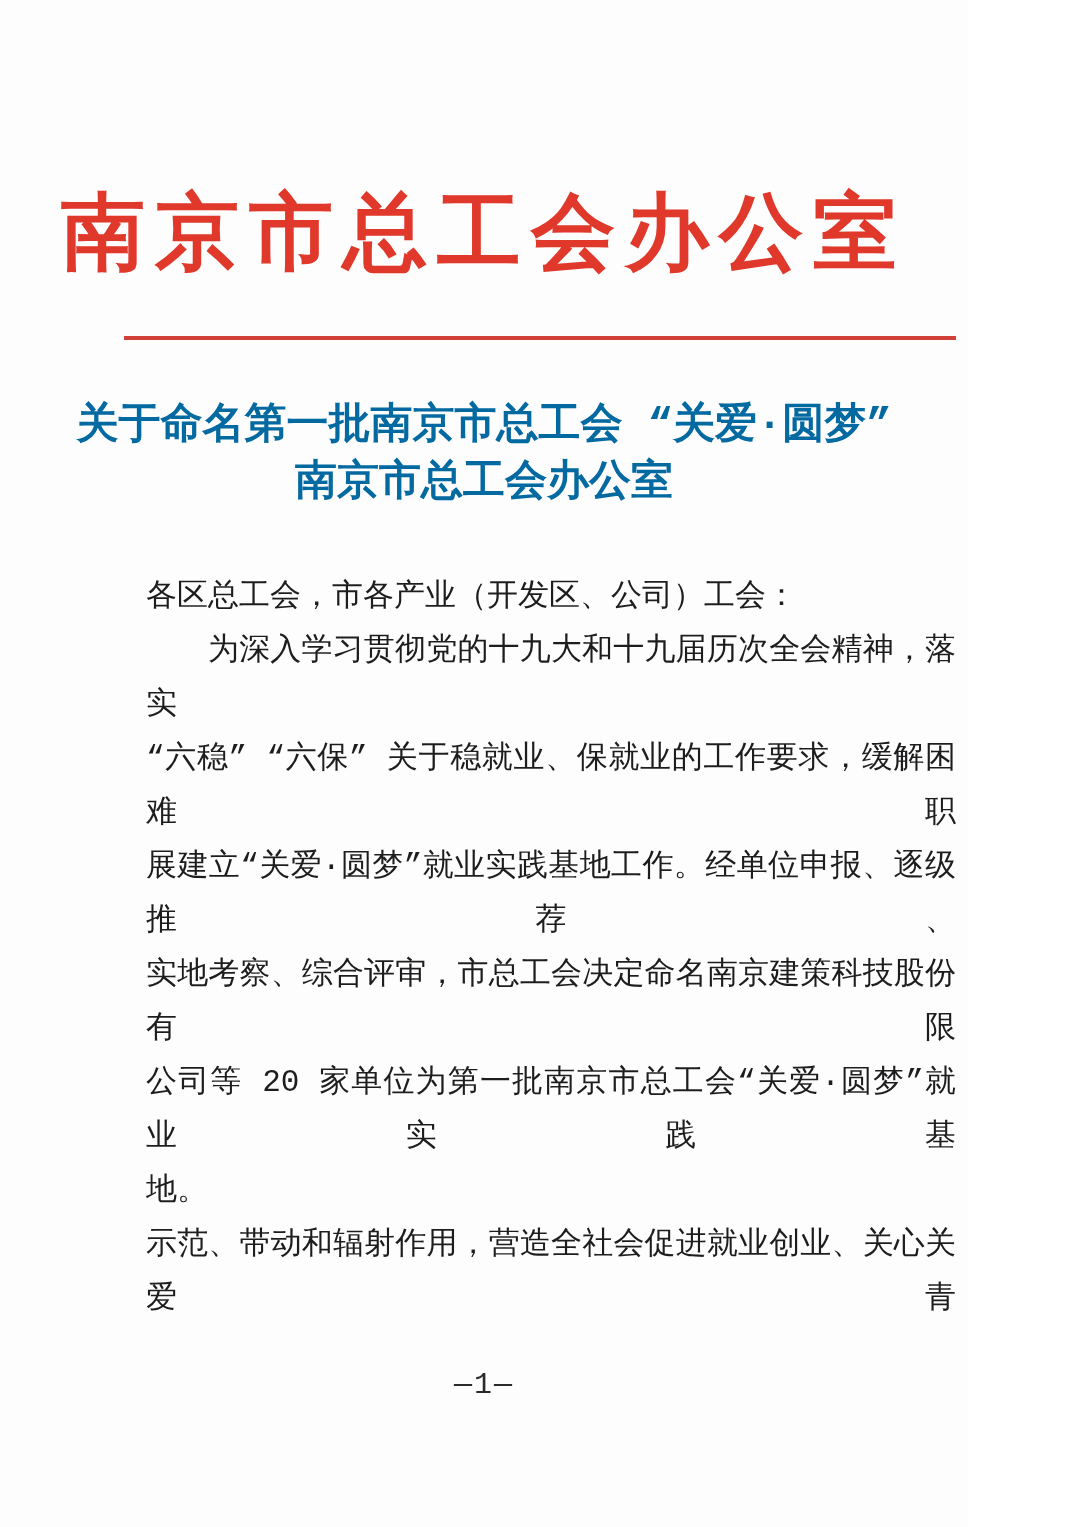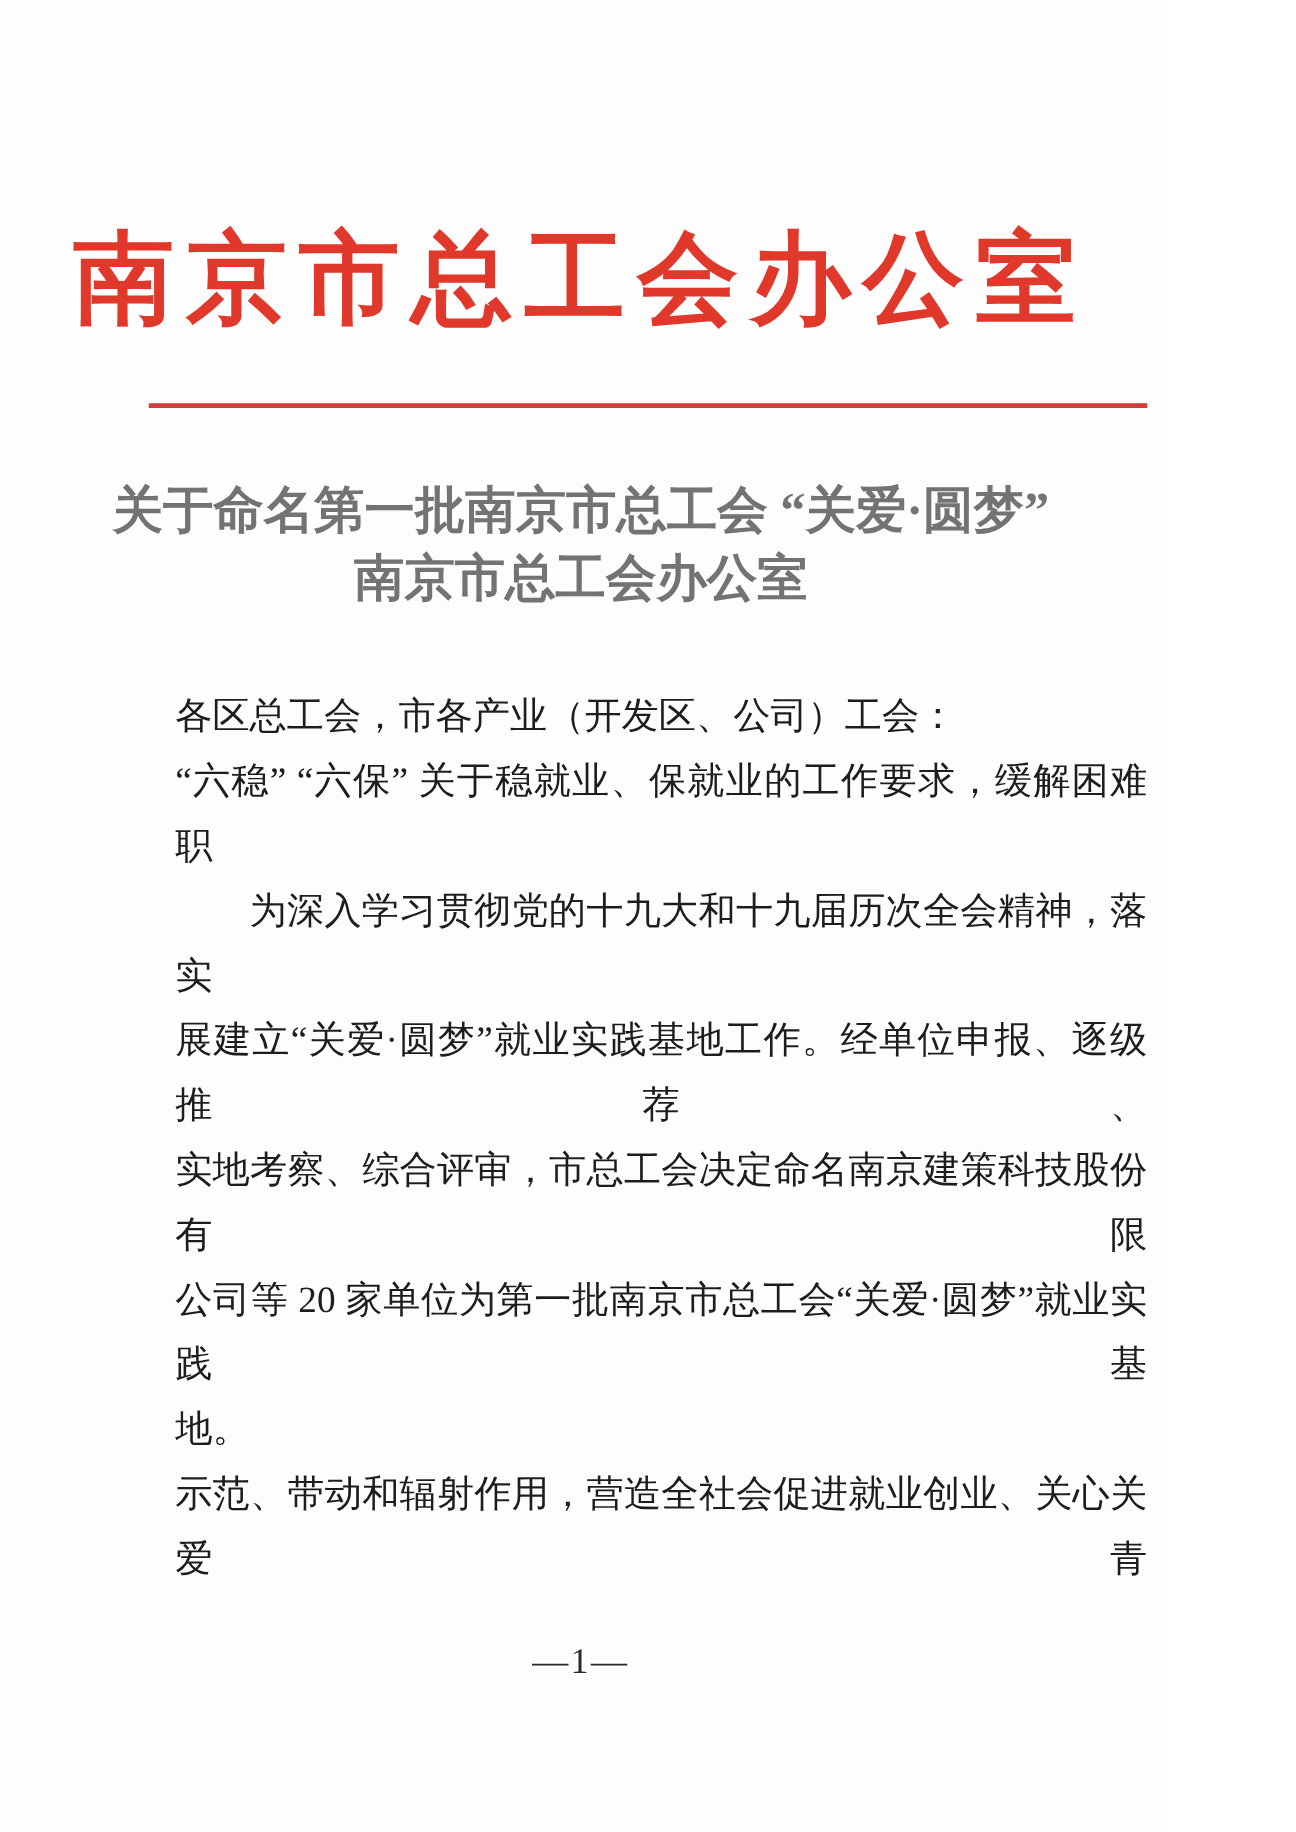--- a/index.html
+++ b/index.html
@@ -5,21 +5,21 @@
   html, body {
     margin: 0;
     padding: 0;
     background: #ffffff;
   }
   .page {
     position: relative;
     width: 968px;
     height: 1527px;
     background: #fdfdfd;
-    font-family: Liberation Serif, serif;
+    font-family: Liberation Mono, monospace;
     overflow: hidden;
   }
   .letterhead {
     position: absolute;
     top: 176px;
     left: 0;
     width: 100%;
     text-align: center;
     font-size: 84px;
     font-weight: bold;
@@ -38,21 +38,21 @@
   .doc-title {
     position: absolute;
     top: 398px;
     left: 60px;
     right: 60px;
     margin: 0;
     text-align: center;
     font-size: 42px;
     line-height: 57px;
     font-weight: bold;
-    color: #737373;
+    color: #0369a1;
   }
   .t-line { display: block; }
   .doc-body {
     position: absolute;
     top: 570px;
     left: 146px;
     width: 810px;
     font-size: 31px;
     line-height: 54px;
     color: #1d1d1f;
@@ -80,22 +80,22 @@
 
   <div class="red-rule"></div>
 
   <h1 class="doc-title">
     <span class="t-line">关于命名第一批南京市总工会 “关爱·圆梦”</span>
     <span class="t-line">南京市总工会办公室</span>
   </h1>
 
   <div class="doc-body">
     <div class="line">各区总工会，市各产业（开发区、公司）工会：</div>
+    <div class="line fill indent">为深入学习贯彻党的十九大和十九届历次全会精神，落实</div>
     <div class="line fill">“六稳” “六保” 关于稳就业、保就业的工作要求，缓解困难职</div>
-    <div class="line fill indent">为深入学习贯彻党的十九大和十九届历次全会精神，落实</div>
     <div class="line fill">展建立“关爱·圆梦”就业实践基地工作。经单位申报、逐级推荐、</div>
     <div class="line fill">实地考察、综合评审，市总工会决定命名南京建策科技股份有限</div>
     <div class="line fill">公司等 20 家单位为第一批南京市总工会“关爱·圆梦”就业实践基</div>
     <div class="line">地。</div>
     <div class="line fill">示范、带动和辐射作用，营造全社会促进就业创业、关心关爱青</div>
 
   </div>
 
   <div class="page-number">—1—</div>
 

